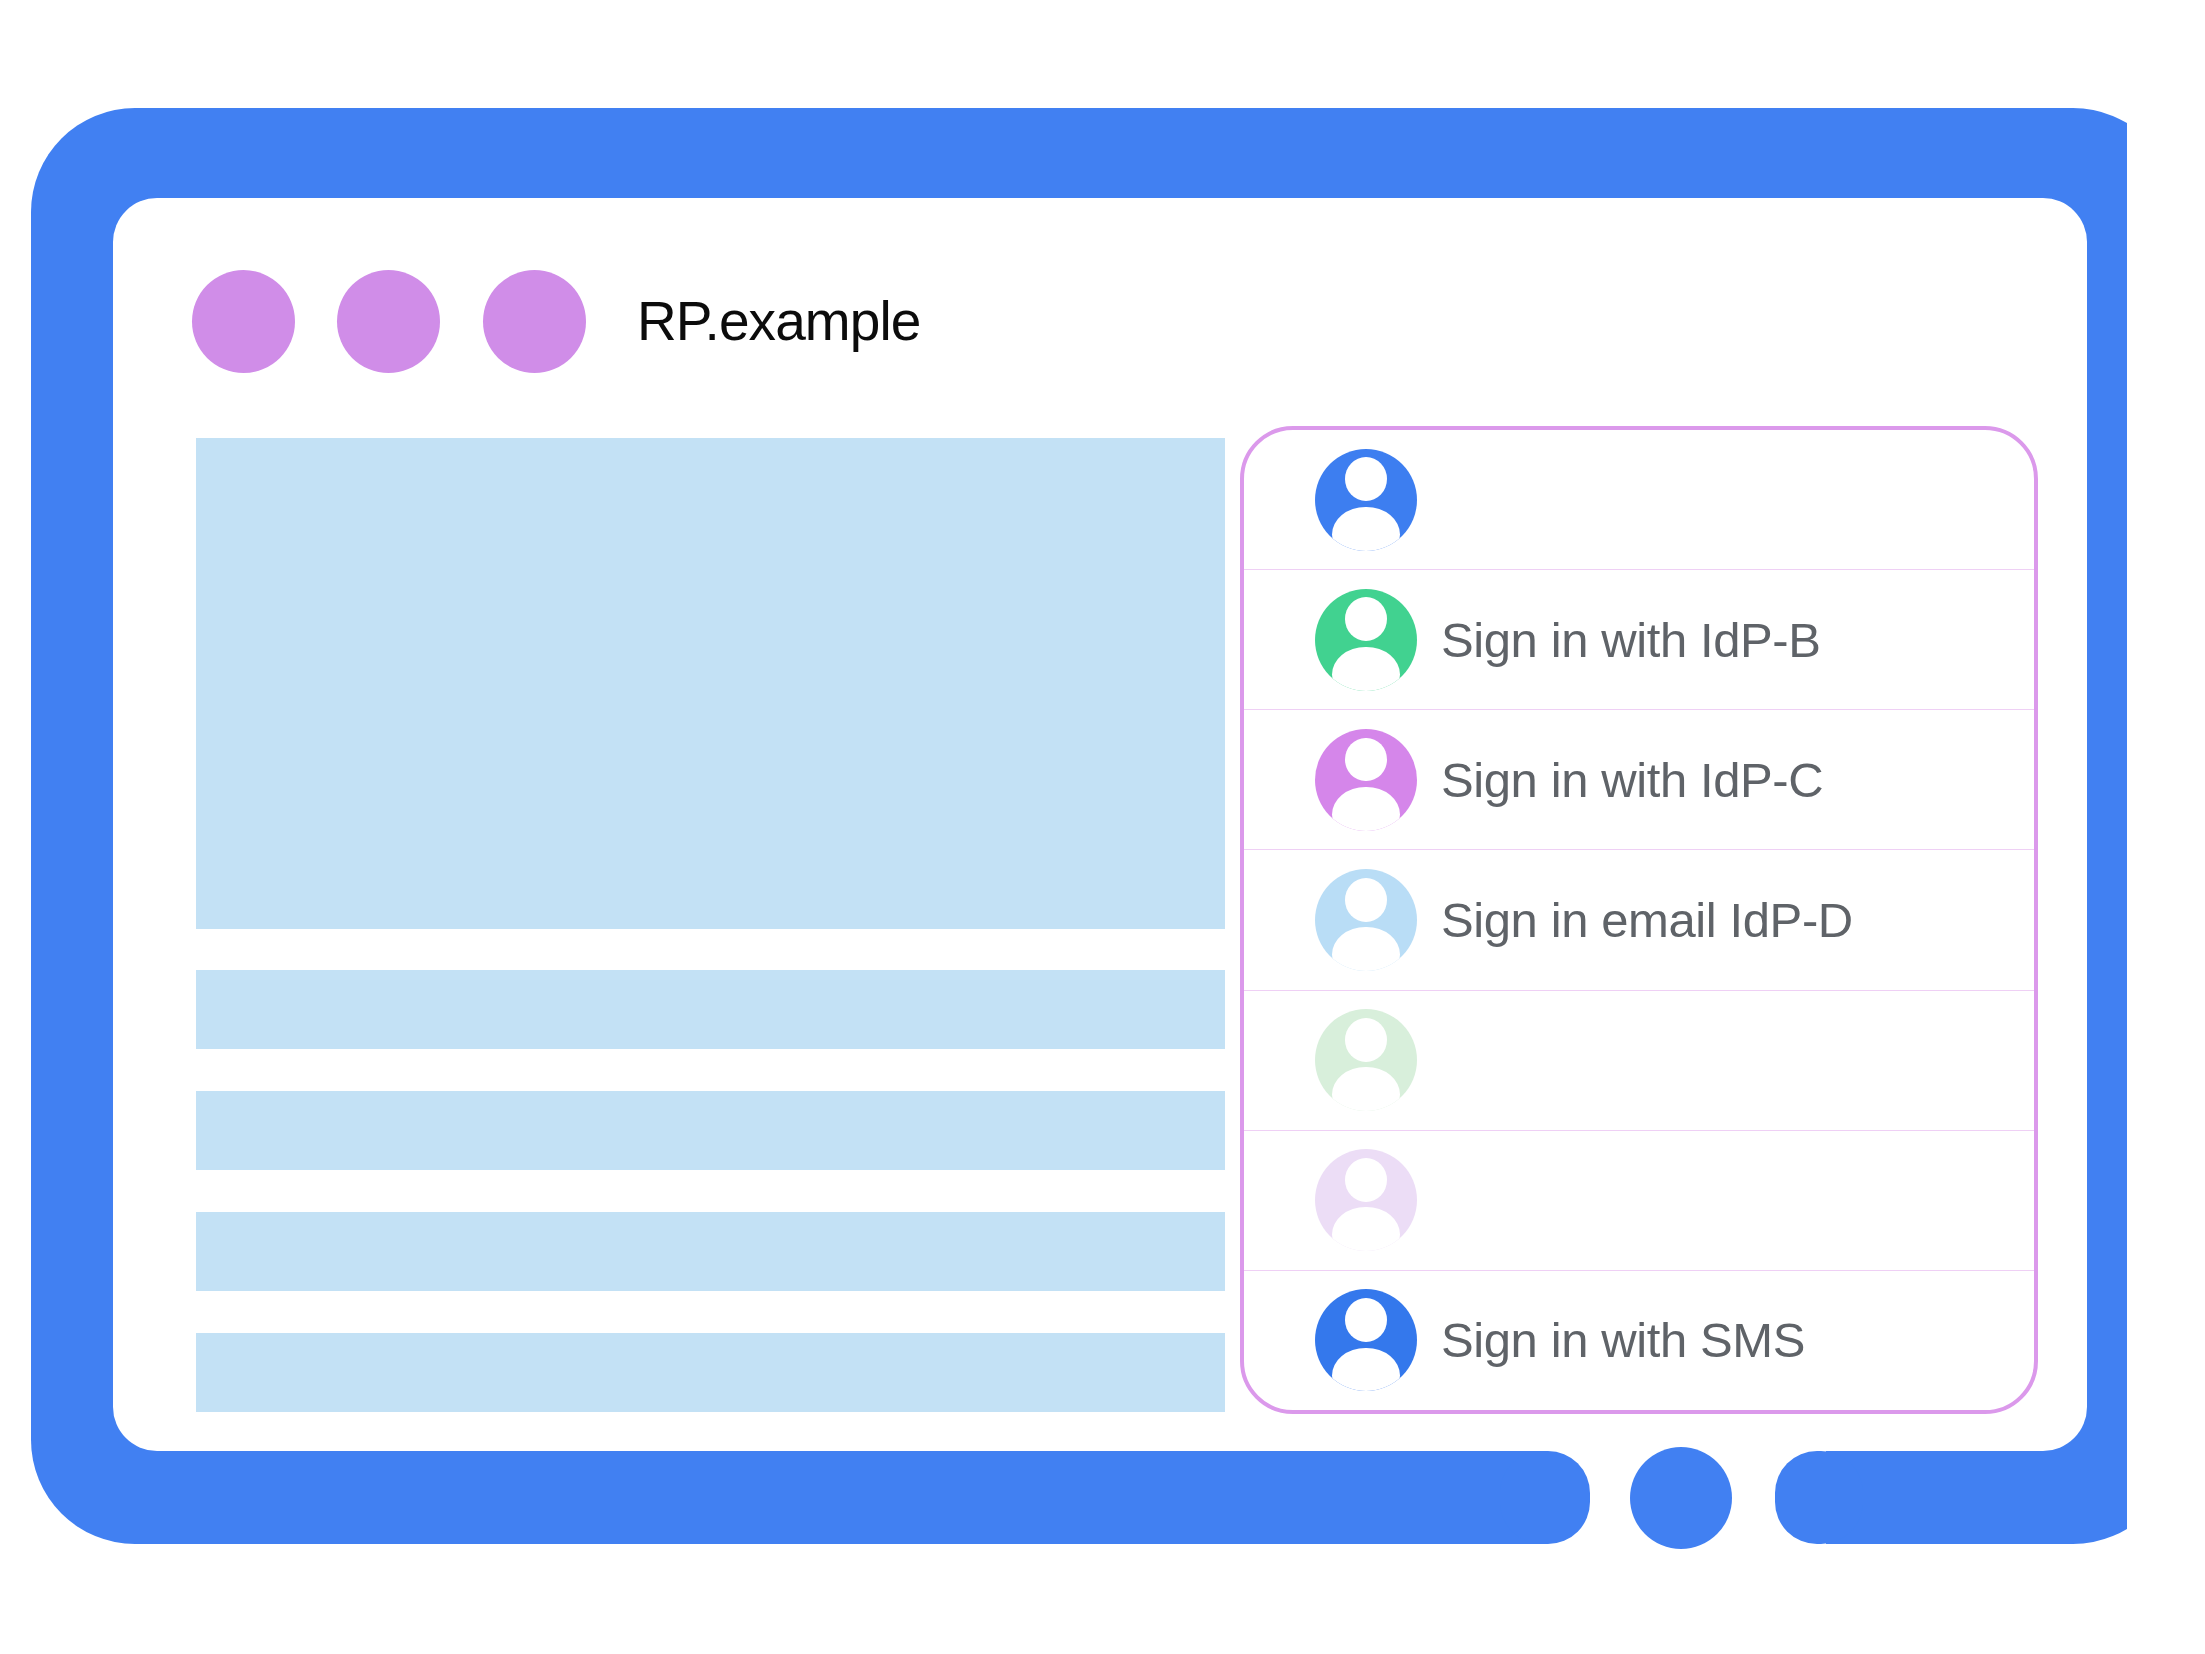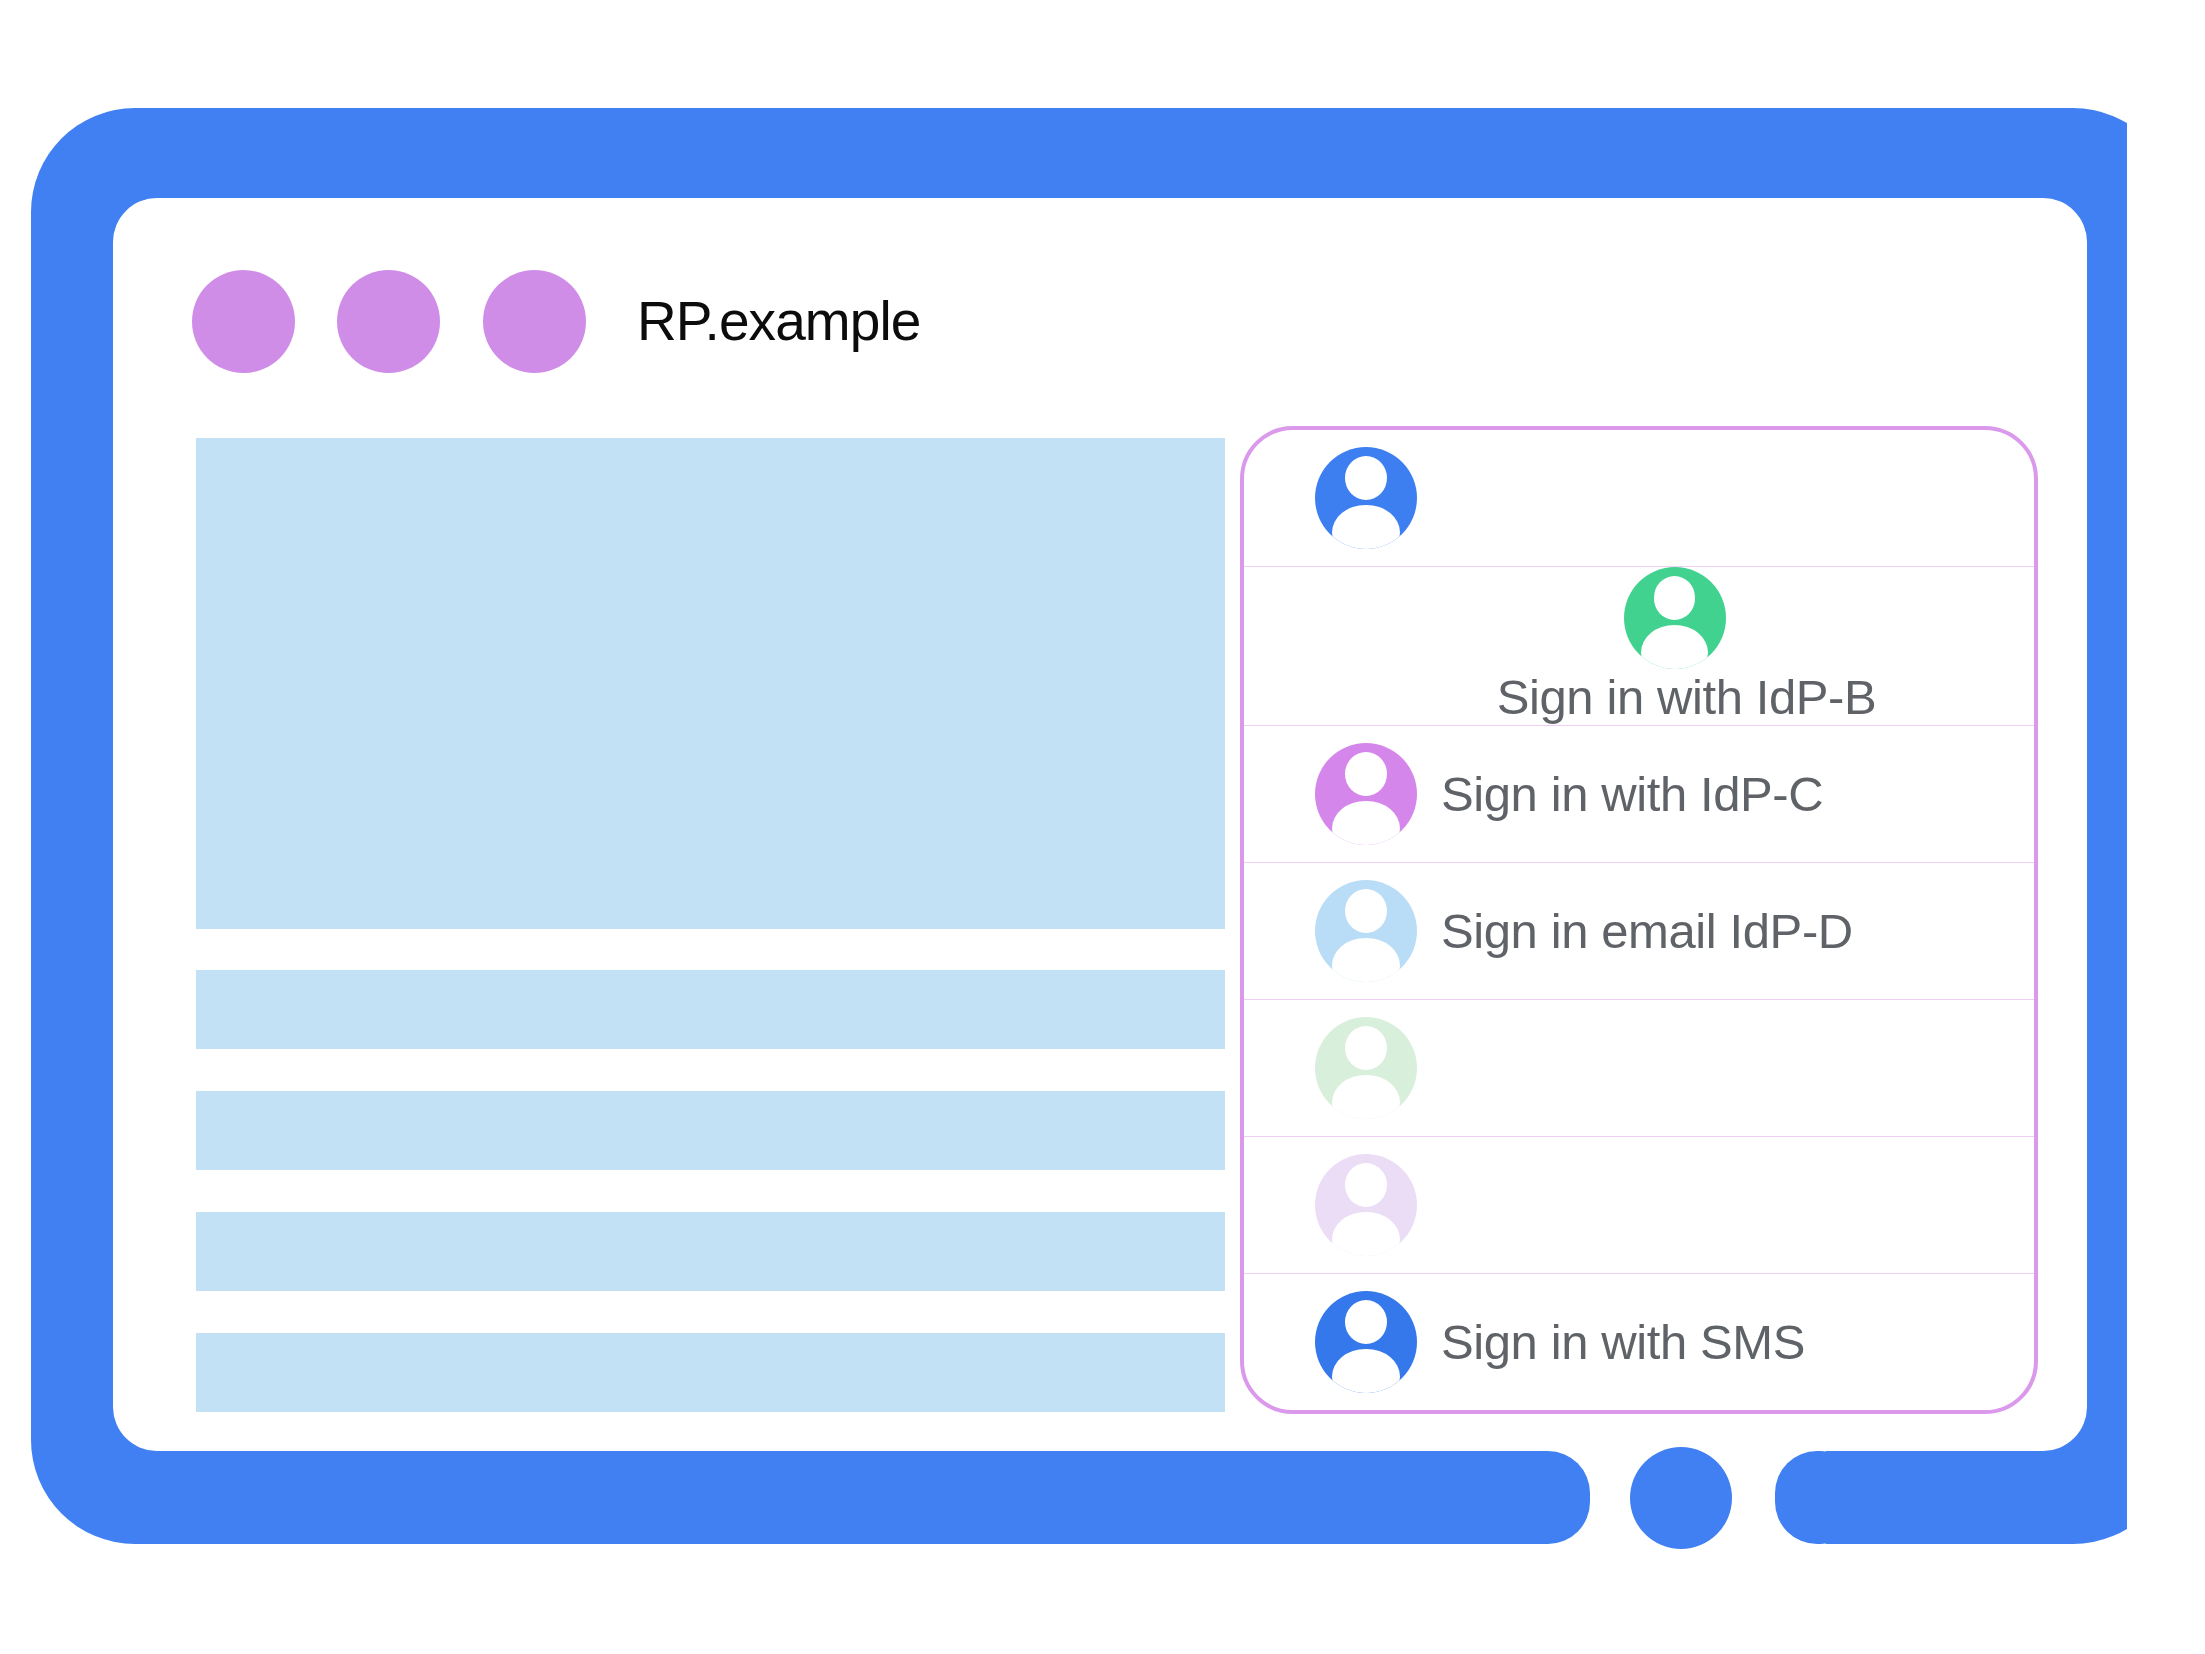--- a/index.html
+++ b/index.html
@@ -65,21 +65,21 @@
 
   <div class="abs panel" style="border-color: rgb(219, 153, 235); color: rgb(95, 99, 104);">
 
     <div class="option">
       <div class="avatar" style="background-color: rgb(61, 126, 240);">
         <div class="head"></div>
         <div class="torso"></div>
       </div>
     </div>
 
-    <div class="option" style="border-top-color: rgb(239, 208, 245); flex-direction: column;">
+    <div class="option" style="border-top-color: rgb(239, 208, 245);">
       <div class="avatar" style="background-color: rgb(65, 210, 144);">
         <div class="head"></div>
         <div class="torso"></div>
       </div>
       <span class="label">Sign in with IdP-B</span>
     </div>
 
     <div class="option" style="border-top-color: rgb(239, 208, 245);">
       <div class="avatar" style="background-color: rgb(213, 134, 234);">
         <div class="head"></div>

